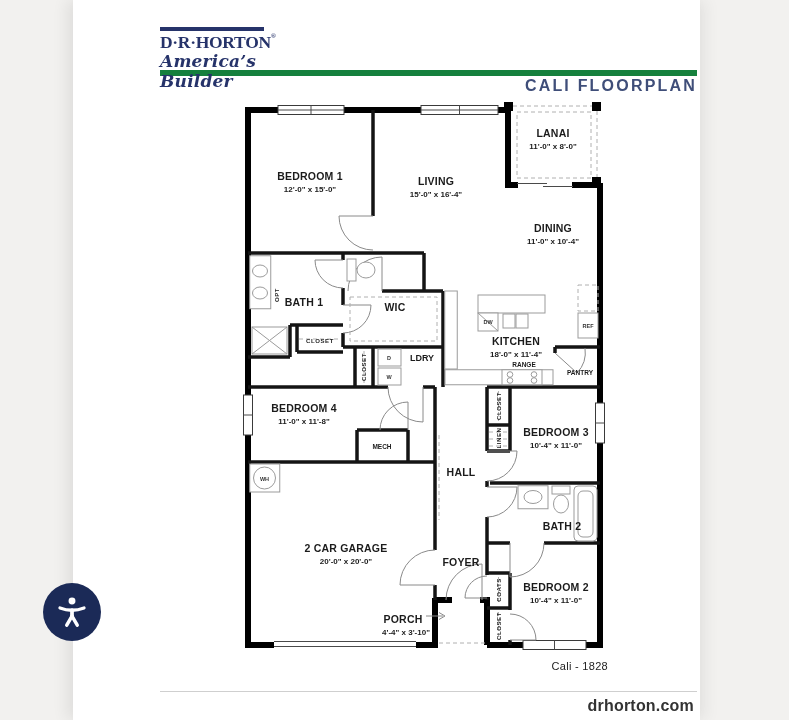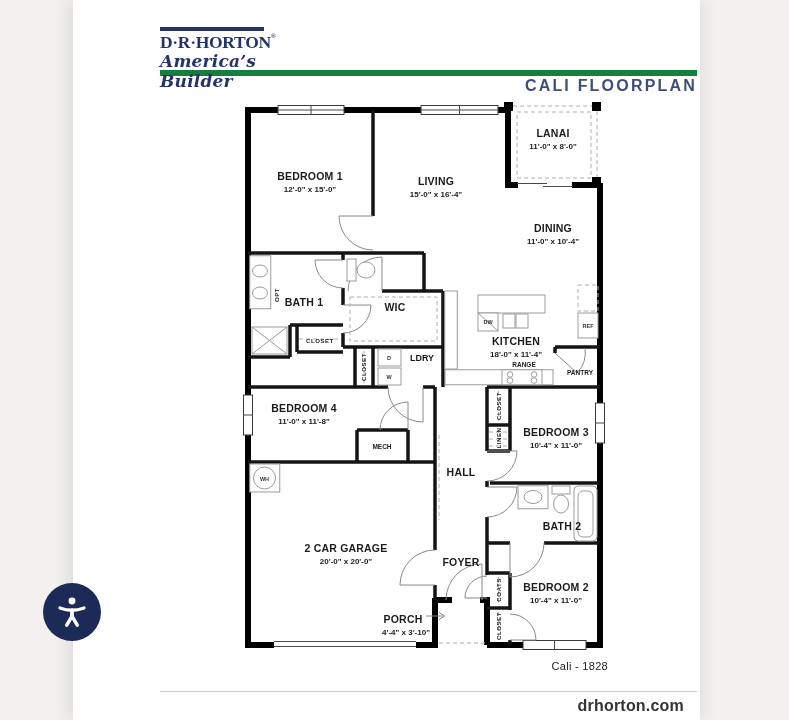--- a/index.html
+++ b/index.html
@@ -16,21 +16,21 @@
                letter-spacing:-0.3px; margin-top:1px; white-space:nowrap; }
   .logo-name sup { font-size:7px; vertical-align:top; }
   .logo-tagline { font-family:"DejaVu Serif",serif; font-style:italic; font-weight:bold; font-size:17px;
                   color:#26336a; margin-top:-2px; letter-spacing:0.2px; }
   .plan-title { position:absolute; right:0; top:37px; font-size:16px; font-weight:bold; color:#3f4e79;
                 letter-spacing:2.2px;margin-top:40px; }
 
   .plan-wrap { position:absolute; left:167px; top:95px; width:375px; height:578px; }
 
   .footer-line { position:absolute; left:87px; right:3px; top:691px; border-top:1px solid #cfcfcf; }
-  .site { position:absolute; right:16px; top:697px; font-size:16px; font-weight:bold; color:#333; letter-spacing:0.2px; }
+  .site { position:absolute; right:6px; top:697px; font-size:16px; font-weight:bold; color:#333; letter-spacing:0.2px; }
 
   .a11y-btn { position:absolute; left:43px; top:583px; width:58px; height:58px; border-radius:50%;
               background:#1b2a57; display:flex; align-items:center; justify-content:center; cursor:pointer; }
 
   
   .wx { stroke:#000; stroke-width:6; stroke-linecap:butt; }
   .wi { stroke:#141414; stroke-width:3.5; stroke-linecap:butt; }
   .thin { stroke:#4a4a4a; stroke-width:1; fill:none; }
   .fix  { stroke:#9b9b9b; stroke-width:1; fill:#fff; }
   .fxl  { stroke:#9b9b9b; stroke-width:1; fill:none; }

